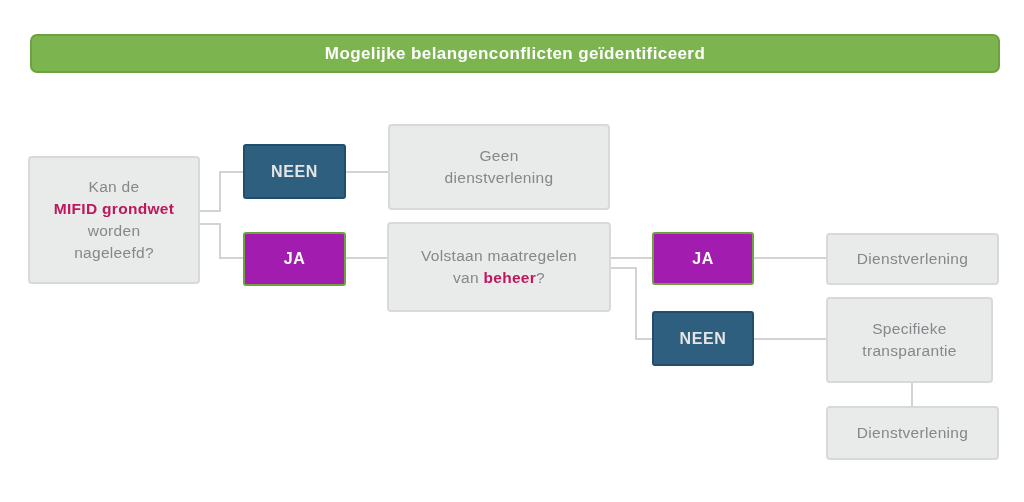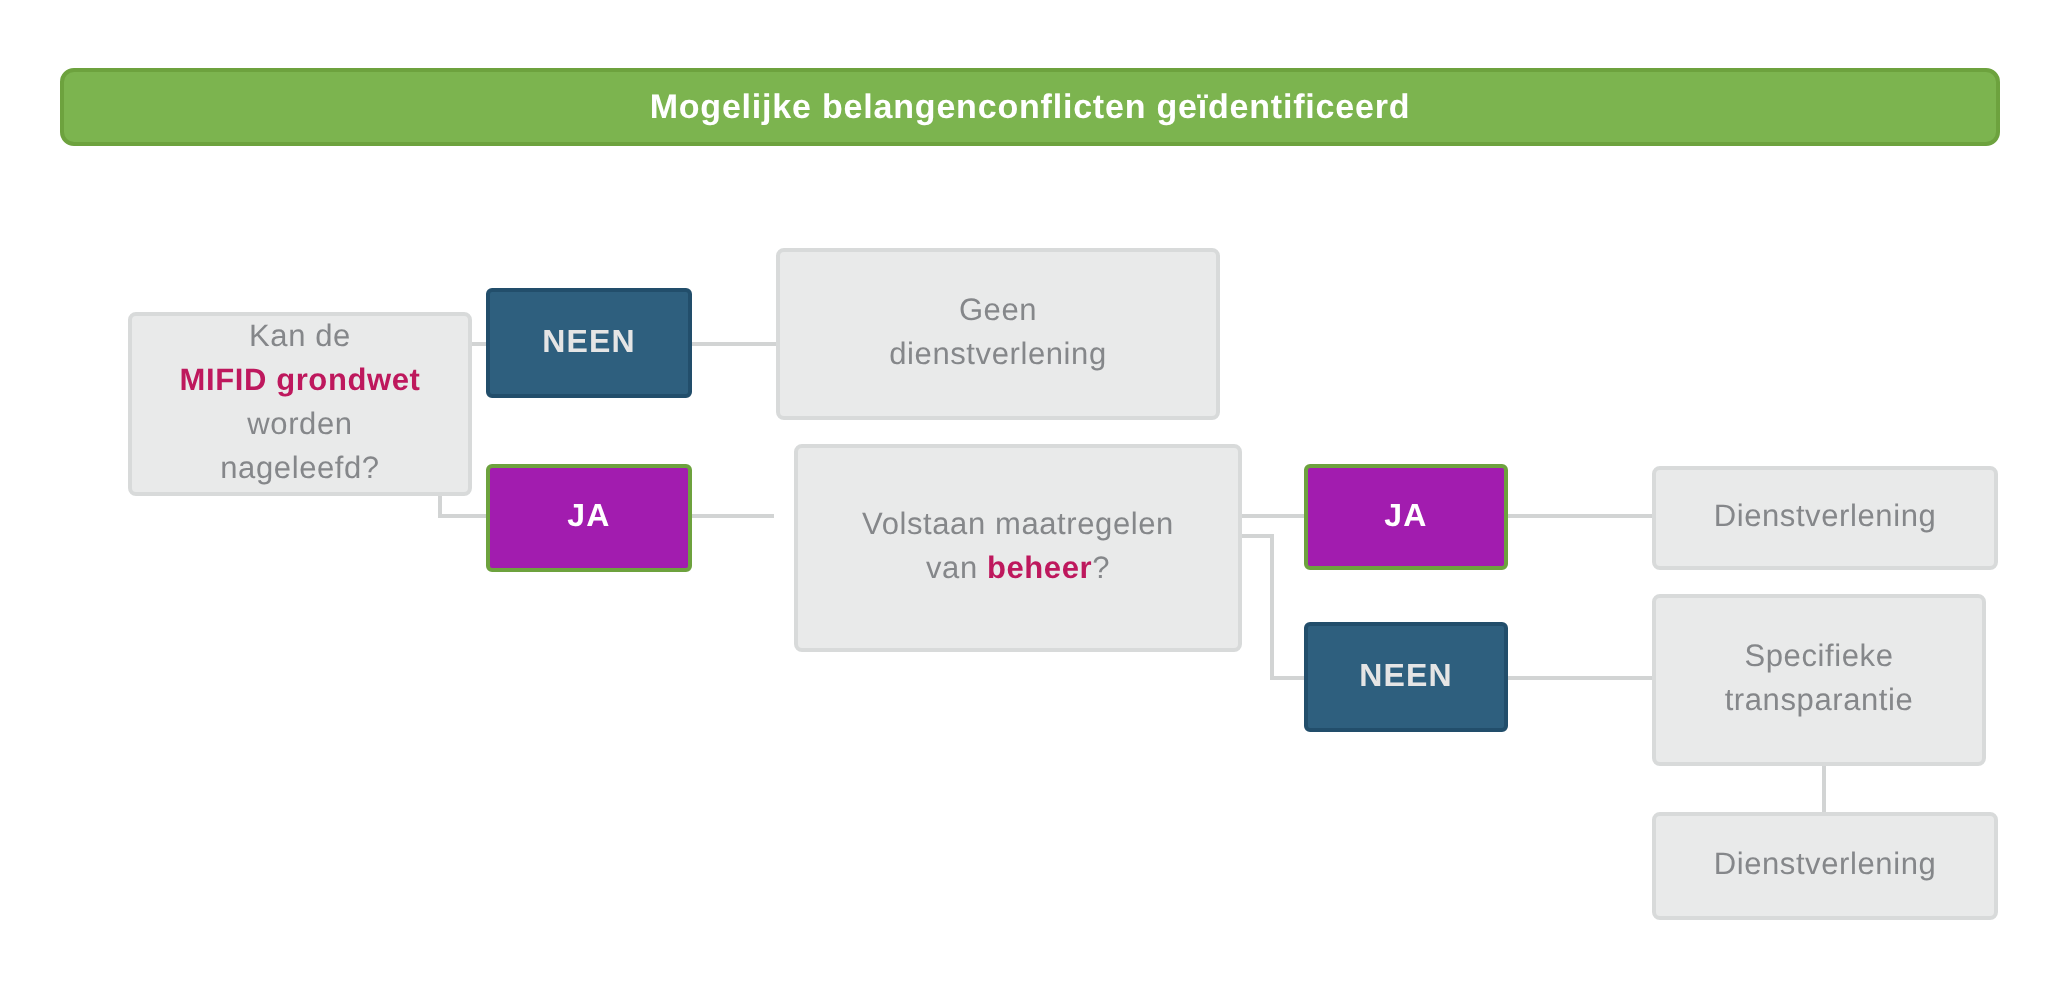--- a/index.html
+++ b/index.html
@@ -66,40 +66,40 @@
   <div class="conn" style="left:346px;top:171px;width:42px;height:2px;"></div>
   <div class="conn" style="left:346px;top:257px;width:41px;height:2px;"></div>
   <div class="conn" style="left:611px;top:257px;width:41px;height:2px;"></div>
   <div class="conn" style="left:611px;top:267px;width:26px;height:2px;"></div>
   <div class="conn" style="left:635px;top:267px;width:2px;height:73px;"></div>
   <div class="conn" style="left:635px;top:338px;width:17px;height:2px;"></div>
   <div class="conn" style="left:754px;top:257px;width:72px;height:2px;"></div>
   <div class="conn" style="left:754px;top:338px;width:72px;height:2px;"></div>
   <div class="conn" style="left:911px;top:383px;width:2px;height:23px;"></div>
 
-  <div class="node gray" style="left:28px;top:156px;width:172px;height:92px;margin-left:36px;">
+  <div class="node gray" style="left:28px;top:156px;width:172px;height:128px;">
     <div>Kan de</div>
     <div class="bold">MIFID grondwet</div>
     <div>worden</div>
     <div>nageleefd?</div>
   </div>
 
   <div class="node blue" style="left:243px;top:144px;width:103px;height:55px;">
     <span>NEEN</span>
   </div>
   <div class="node green" style="left:243px;top:232px;width:103px;height:54px;">
     <span>JA</span>
   </div>
 
   <div class="node gray" style="left:388px;top:124px;width:222px;height:86px;">
     <div>Geen</div>
     <div>dienstverlening</div>
   </div>
 
-  <div class="node gray" style="left:397px;top:222px;width:224px;height:104px;">
+  <div class="node gray" style="left:387px;top:222px;width:224px;height:90px;">
     <div>Volstaan maatregelen</div>
     <div>
       <span>van </span><span class="bold">beheer</span><span>?</span>
     </div>
   </div>
 
   <div class="node green" style="left:652px;top:232px;width:102px;height:53px;">
     <span>JA</span>
   </div>
   <div class="node blue" style="left:652px;top:311px;width:102px;height:55px;">

